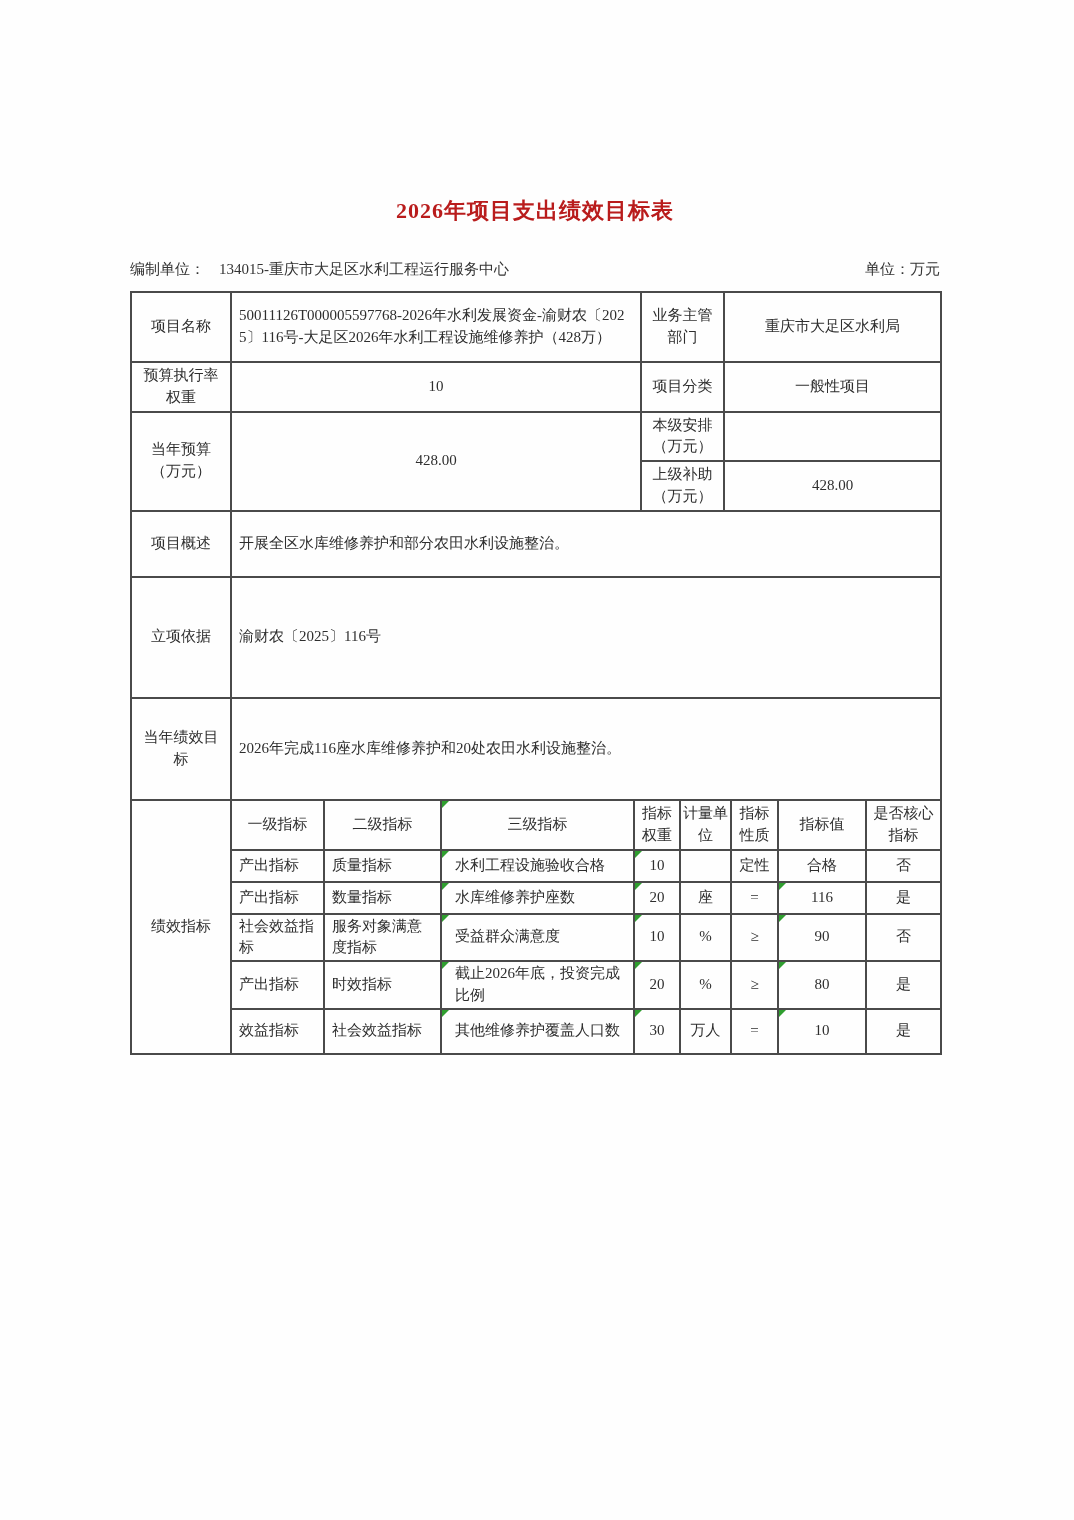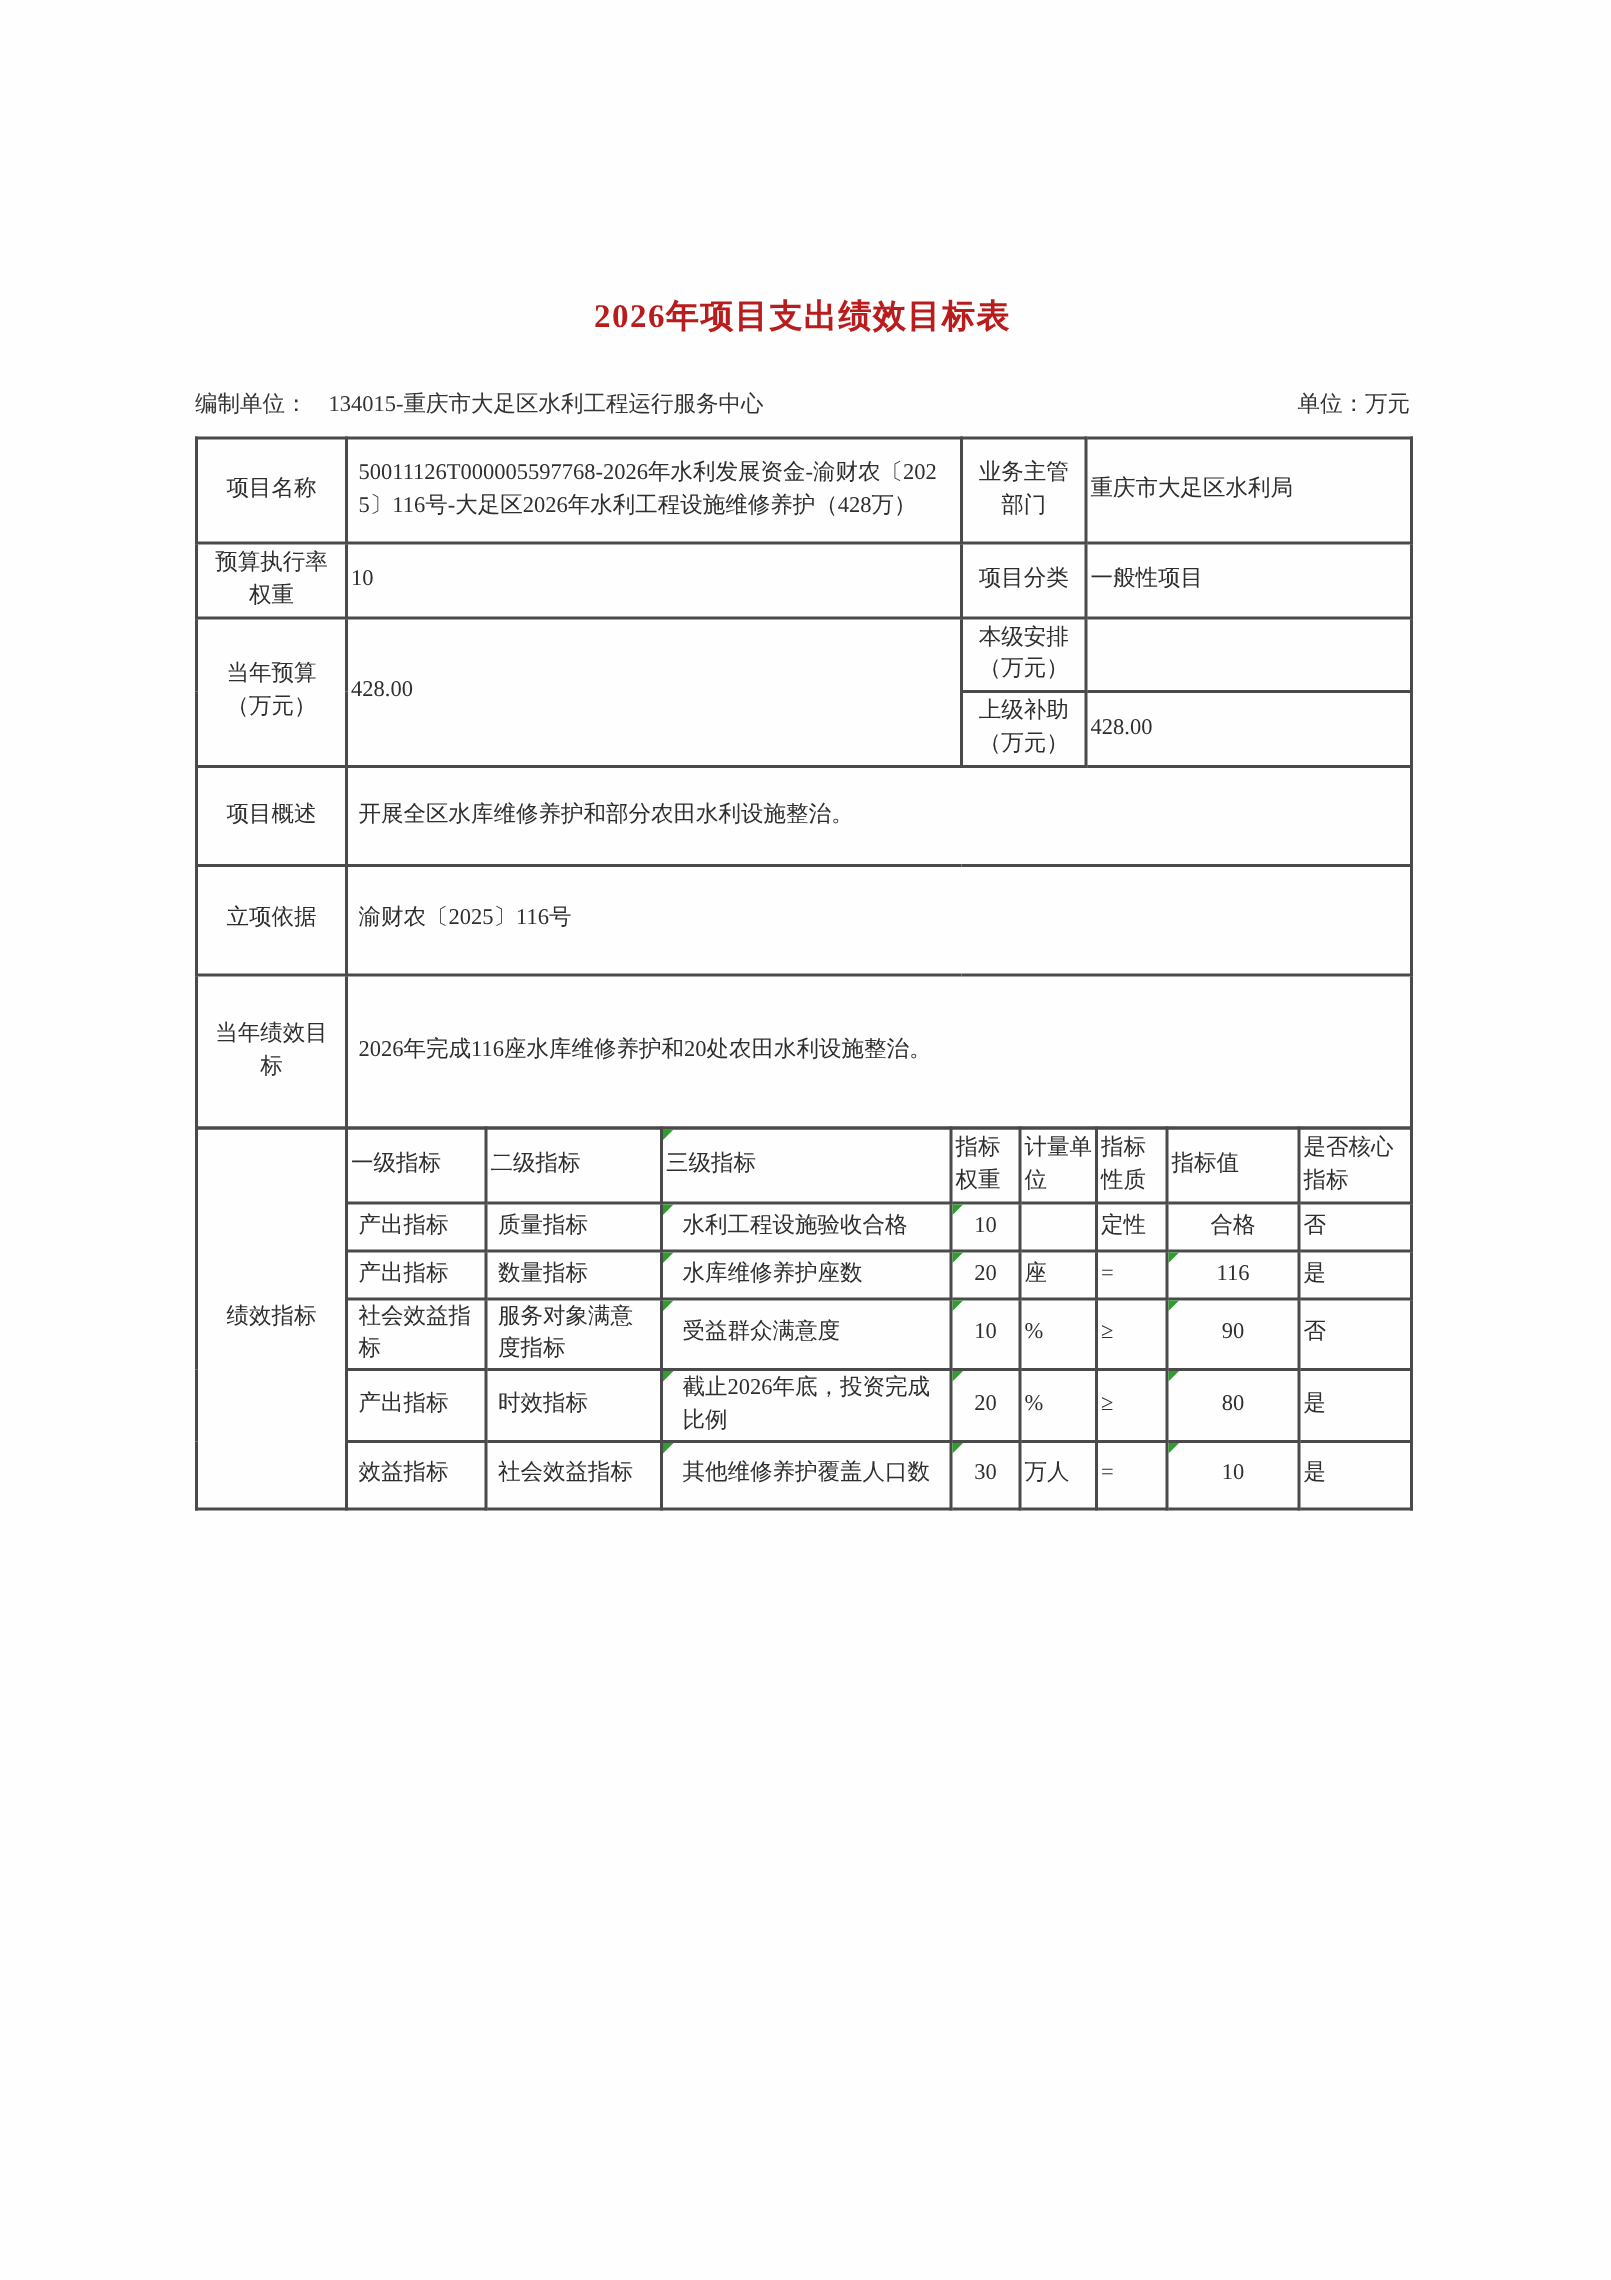--- a/index.html
+++ b/index.html
@@ -22,21 +22,21 @@
     border-collapse:collapse; table-layout:fixed; width:810px;
     font-size:15px;
   }
   td {
     border:2px solid #4a4a4a; line-height:1.45; padding:2px 6px;
     vertical-align:middle; position:relative; word-break:break-all;
     color:#2e2e2e;
   }
   .ind-table { margin-top:-2px; }
   .lbl { text-align:center; }
-  .ctr { text-align:left; padding:2px 2px; }
+  .ctr { text-align:center; padding:2px 2px; }
   .txt { text-align:left; padding:1px 7px; }
   .l3  { padding:1px 13px;margin-top:25px; }
   .num { text-align:center; }
   .corner-mark {
     position:absolute; top:0; left:0; width:0; height:0;
     border-top:7px solid #2f9e2f; border-right:7px solid transparent;
     display:block;
   }
 </style>
 </head>
@@ -80,21 +80,21 @@
       <td class="ctr"><span></span></td>
     </tr>
     <tr style="height:46px">
       <td class="lbl"><span>上级补助（万元）</span></td>
       <td class="ctr"><span>428.00</span></td>
     </tr>
     <tr style="height:66px">
       <td class="lbl"><span>项目概述</span></td>
       <td class="txt" colspan="3"><span>开展全区水库维修养护和部分农田水利设施整治。</span></td>
     </tr>
-    <tr style="height:73px">
+    <tr style="height:121px">
       <td class="lbl"><span>立项依据</span></td>
       <td class="txt" colspan="3"><span>渝财农〔2025〕116号</span></td>
     </tr>
     <tr style="height:102px">
       <td class="lbl"><span>当年绩效目标</span></td>
       <td class="txt" colspan="3"><span>2026年完成116座水库维修养护和20处农田水利设施整治。</span></td>
     </tr>
   </tbody>
     </table>
 

